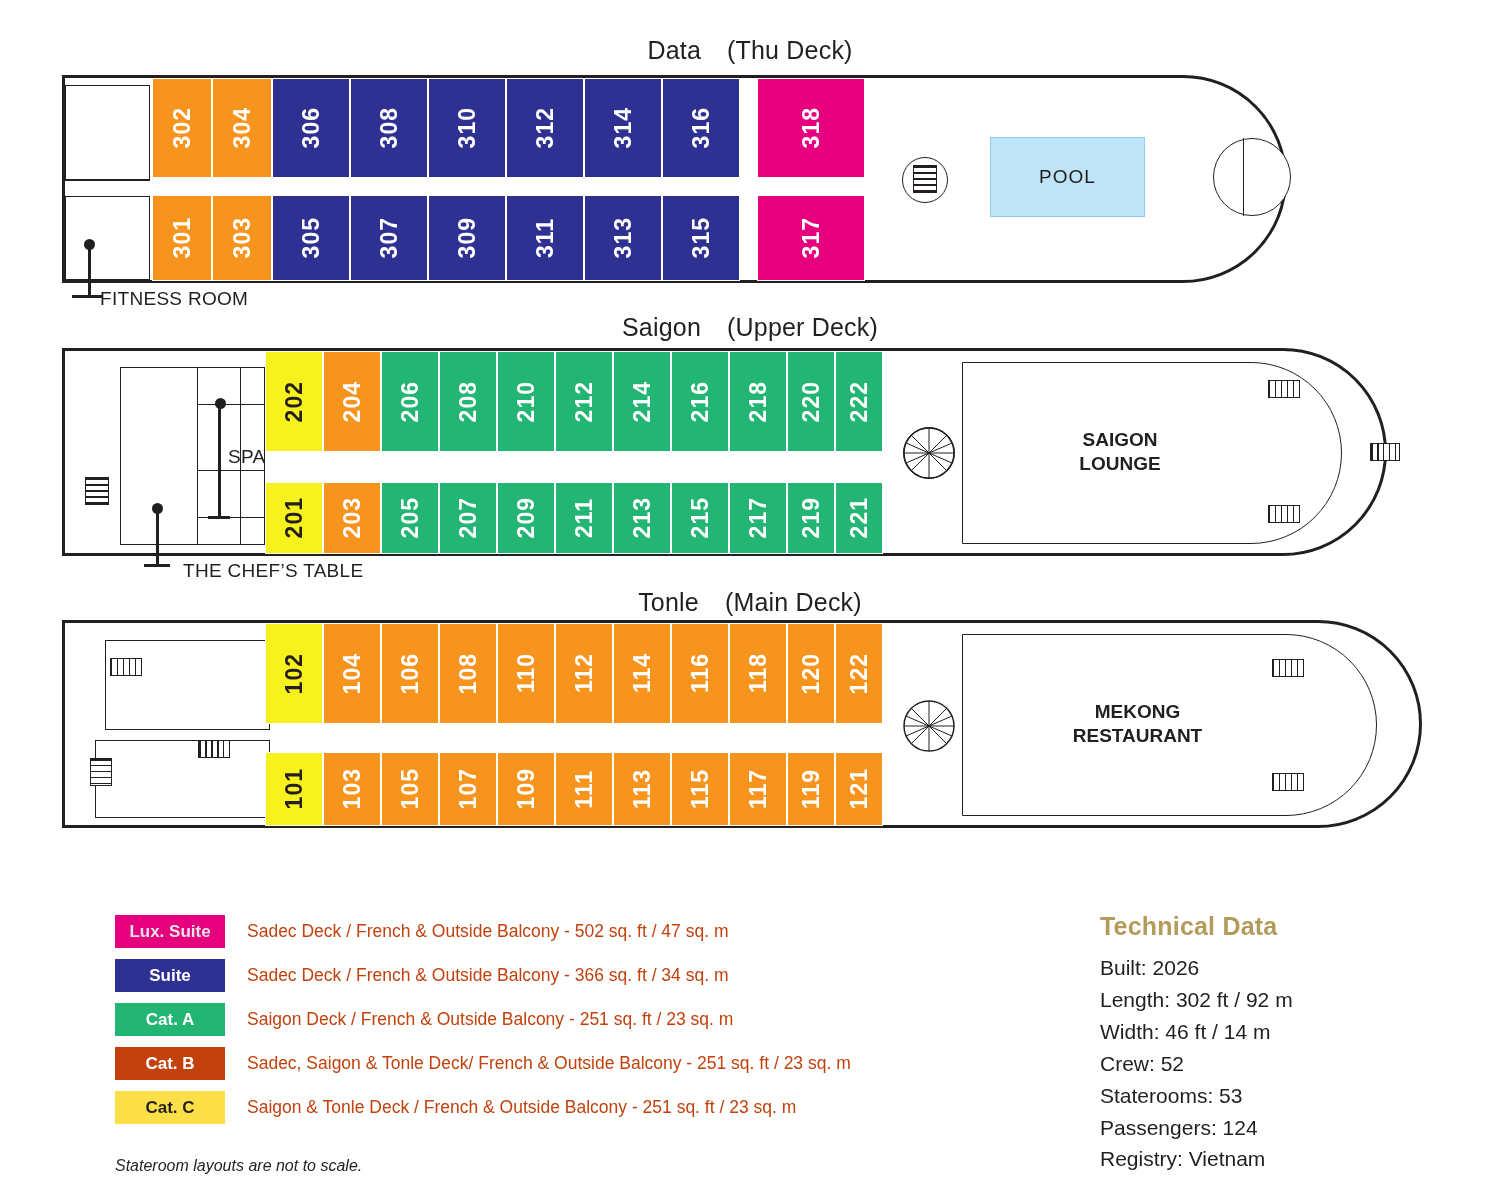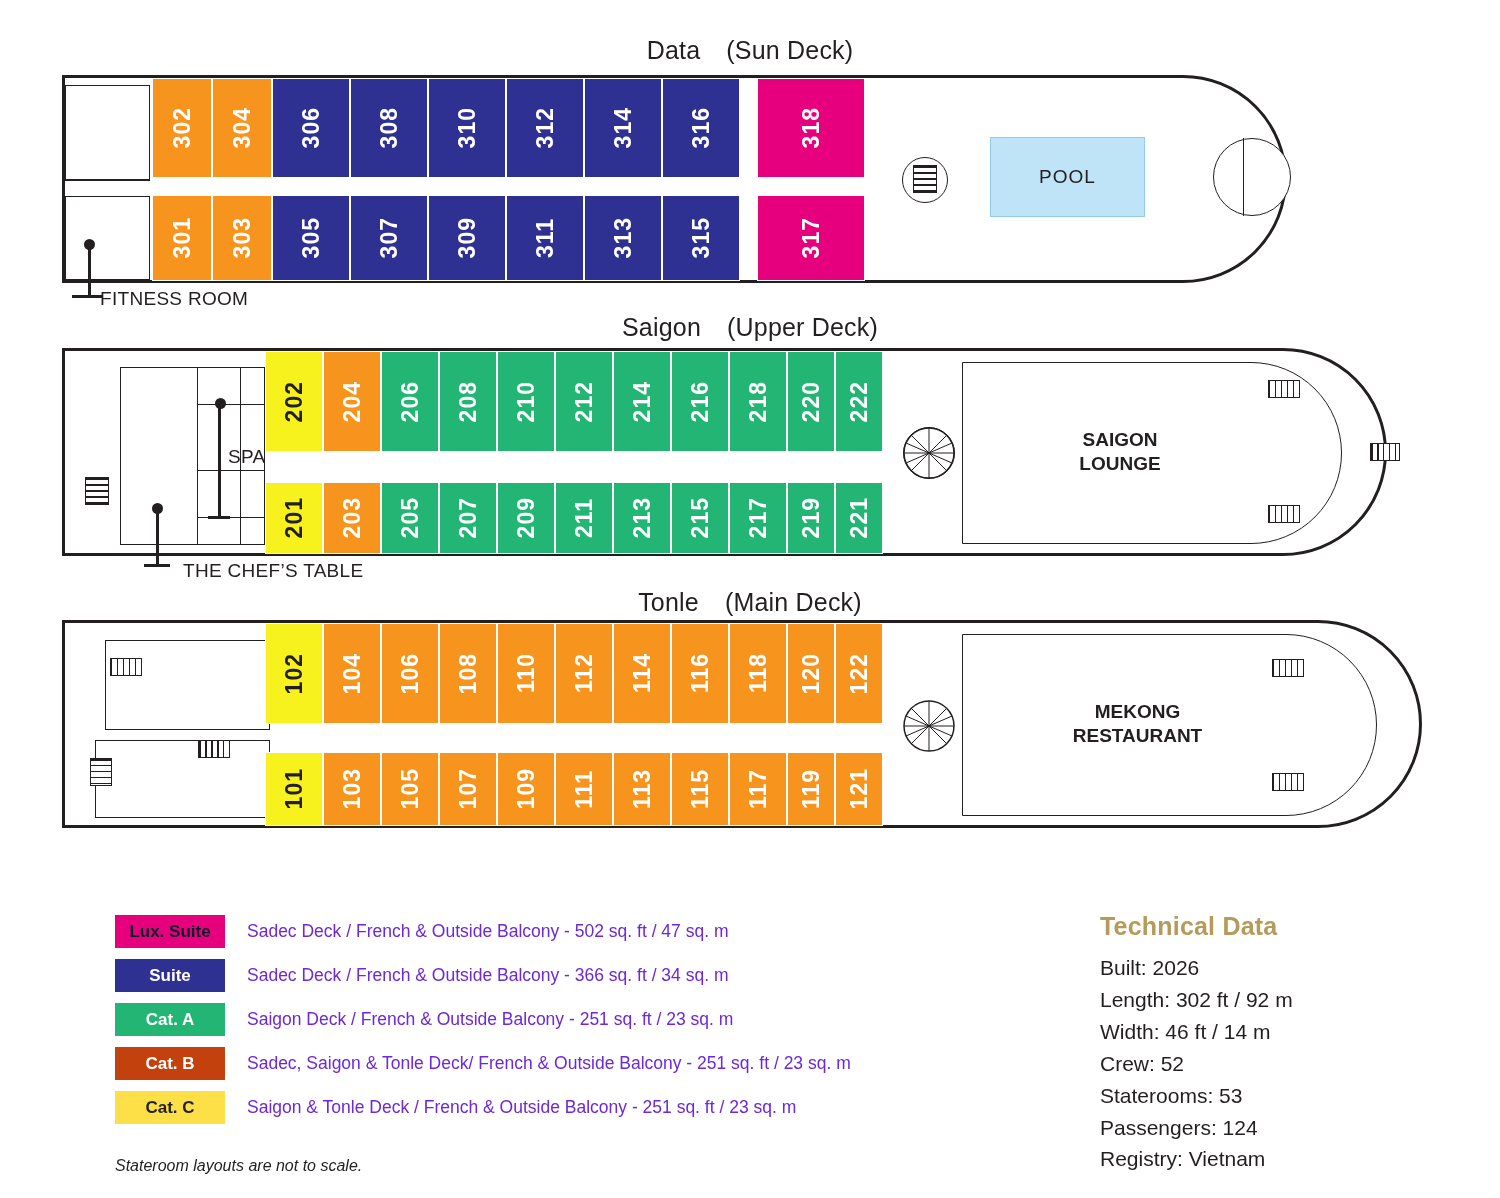--- a/index.html
+++ b/index.html
@@ -130,38 +130,38 @@
   }
 
   
   .legend { position:absolute; left:115px; top:915px; }
   .legend-row { display:flex; align-items:center; margin-bottom:11px; height:33px; }
   .swatch {
     width:110px; height:33px;
     display:flex; align-items:center; justify-content:center;
     font-size:17px; font-weight:bold;
   }
-  .sw-lux{background:#e6007e;color:#0f172a;}
+  .sw-lux{background:#e6007e;color:#e5e5e5;}
   .sw-suite{background:#2e3192;color:#fff;}
   .sw-a{background:#22b573;color:#fff;}
   .sw-b{background:#c2410c;color:#fff;}
   .sw-c{background:#fde047;color:#231f20;}
-  .legend-text { margin-left:22px; font-size:17.5px; color:#6d28d9; }
+  .legend-text { margin-left:22px; font-size:17.5px; color:#c2410c; }
   .legend-note { position:absolute; left:115px; top:1157px; font-size:16px; font-style:italic; color:#231f20; }
 
   
   .tech { position:absolute; left:1100px; top:912px; }
   .tech-title { font-size:25px; font-weight:bold; color:#b49b5c; margin-bottom:11px; letter-spacing:0.2px; }
   .tech-line { font-size:21px; color:#231f20; line-height:1.52; }
 </style>
 </head>
 <body>
 
 <div class="deck-title" style="top:36px;">
-  <span class="tname">Data</span><span>(Sun Deck)</span>
+  <span class="tname">Data</span><span>(Thu Deck)</span>
 </div>
 
 <div class="hull sun"></div>
 
 <div class="box" style="left:65px;top:85px;width:85px;height:95px;"></div>
 <div class="box" style="left:65px;top:196px;width:85px;height:84px;"></div>
 <div class="hline" style="left:65px;top:180px;width:85px;"></div>
 
 <div class="stair" style="left:902px;top:157px;width:46px;height:46px;"></div>
 <div class="hatch v" style="left:913px;top:165px;width:24px;height:28px;"></div>

